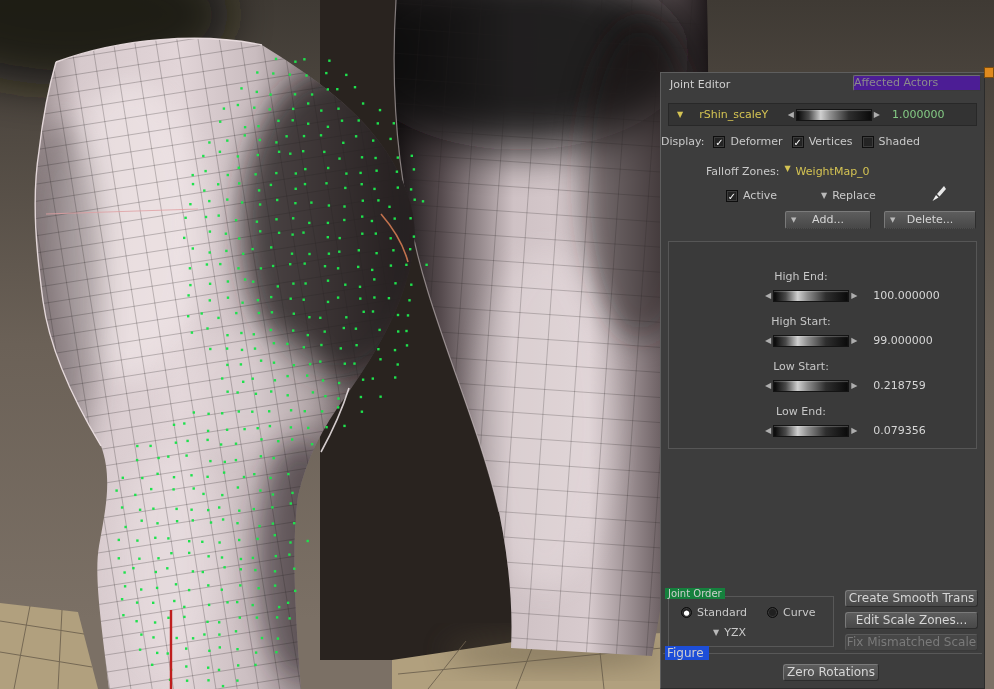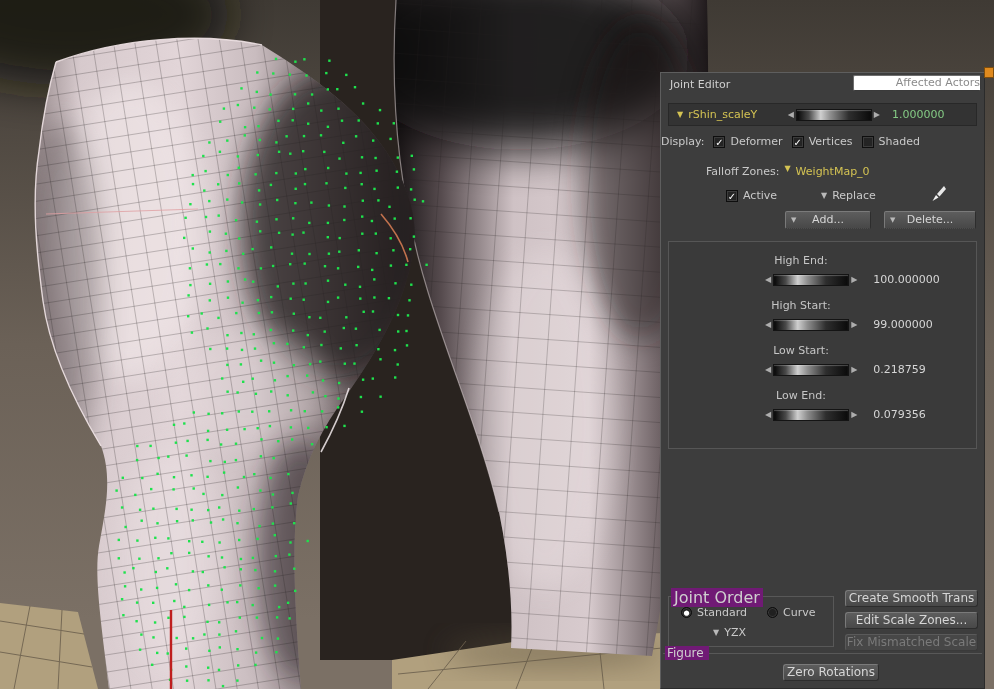--- a/index.html
+++ b/index.html
@@ -4,27 +4,27 @@
 <style>
   *{box-sizing:border-box;margin:0;padding:0}
   body{background:#222;font-family:"DejaVu Sans","Liberation Sans",sans-serif}
   .stage{position:relative;width:994px;height:689px;overflow:hidden;background:#6e655b}
   .scene{position:absolute;left:0;top:0}
 
   
   .panel{position:absolute;left:660px;top:72px;width:325px;height:617px;background:#3d3d3d;
          border:1px solid;border-color:#5e5e5e #2b2b2b #2b2b2b #5e5e5e;font-size:11px;color:#c9c9c9}
   .panel-title{position:absolute;left:9px;top:5px;color:#cfcfcf}
-  .affected-btn{position:absolute;right:3px;top:2px;width:128px;height:16px;line-height:14px;text-align:right;
-         color:#8b8b8b;background:#ffffff;border:1px solid;border-color:#6e6e6e #3a3a3a #3a3a3a #6e6e6e;border-radius:2px;cursor:default}
+  .affected-btn{position:absolute;right:3px;top:2px;width:128px;height:16px;line-height:14px;text-align:left;
+         color:#8b8b8b;background:#4c1d95;border:1px solid;border-color:#6e6e6e #3a3a3a #3a3a3a #6e6e6e;border-radius:2px;cursor:default}
   .param-row{position:absolute;left:7px;top:30px;right:7px;height:23px;background:#333;border:1px solid #282828;
          display:flex;align-items:center;padding:0 8px}
   .tri{color:#b9b9b9;font-size:8px;line-height:1}
   .yellow{color:#d4c353}
-  .param-name{color:#d4c353;margin-left:5px}
+  .param-name{color:#d4c353;margin-left:16px}
   .param-slider{margin-left:auto}
   .param-value{color:#84ca84;width:60px;margin-left:12px;margin-right:16px}
 
   .slider{display:flex;align-items:center;gap:2px}
   .sl-arrow{color:#adadad;font-size:8px;line-height:1}
   .sl-bar{display:inline-block;width:76px;height:12px;border:1px solid #141414;
          background:linear-gradient(90deg,#060606,#4a4a4a 16%,#cfcfcf 32%,#8f8f8f 45%,#2e2e2e 70%,#0a0a0a);
          box-shadow:inset 0 1px 1px rgba(255,255,255,.25)}
 
   .display-row{position:absolute;top:62px;left:0;right:26px;display:flex;justify-content:flex-start;align-items:center;gap:9px}
@@ -40,38 +40,38 @@
   .replace{margin-left:44px;display:inline-flex;align-items:center;gap:5px}
   .brush{margin-left:52px;display:inline-block}
 
   .adddel-row{position:absolute;top:138px;left:124px;display:flex;gap:13px}
   .dd-btn{position:relative;width:86px;height:18px;line-height:16px;text-align:center;color:#d6d6d6;
         background:linear-gradient(#5d5d5d,#484848);border:1px solid;border-color:#7a7a7a #2d2d2d #2d2d2d #7a7a7a;
         border-bottom-style:dotted;border-radius:2px;cursor:default}
   .dd-btn .tri{position:absolute;left:5px;top:5px;font-size:7px}
   .dd-btn.w2{width:92px}
 
-  .slider-group{position:absolute;left:7px;right:7px;top:168px;height:208px;border:1px solid #565656;background:#3a3a3a;padding-top:12px}
+  .slider-group{position:absolute;left:7px;right:7px;top:168px;height:208px;border:1px solid #565656;background:#3a3a3a;padding-top:28px}
   .srow{margin-bottom:13px}
   .slabel{margin-left:46px;width:172px;text-align:center;margin-bottom:6px;color:#c6c6c6}
   .sctrl{display:flex;align-items:center;margin-left:96px}
   .sval{margin-left:16px;color:#d6d6d6}
 
-  .jo-legend{position:absolute;left:10px;top:515px;background:#701a75;padding:0 3px;z-index:2;color:#cfcfcf;font-size:16px}
+  .jo-legend{position:absolute;left:4px;top:515px;background:#15803d;padding:0 3px;z-index:2;color:#cfcfcf;font-size:10px}
   .jo-box{position:absolute;left:7px;top:523px;width:166px;height:51px;border:1px solid #585858}
   .radios{display:flex;gap:20px;margin:9px 0 0 12px}
   .yzx{display:flex;align-items:center;gap:5px;margin:7px 0 0 44px}
 
   .act-btn{position:absolute;left:184px;width:133px;height:17px;line-height:15px;text-align:center;color:#d6d6d6;
         background:linear-gradient(#5d5d5d,#484848);border:1px solid;border-color:#7a7a7a #2d2d2d #2d2d2d #7a7a7a;
         border-radius:3px;font-size:12px;cursor:default;overflow:hidden;white-space:nowrap}
   .b1{top:517px}.b2{top:539px}.b3{top:561px}
   .disabled{color:#7a7a7a;background:#474747;border-color:#5a5a5a #3a3a3a #3a3a3a #5a5a5a}
   .figure-line{position:absolute;left:2px;right:2px;top:580px;border-top:1px solid #585858}
-  .fig-legend{position:absolute;left:2px;top:-8px;background:#701a75;padding:0 5px 0 2px;font-size:12px;color:#cfcfcf}
+  .fig-legend{position:absolute;left:2px;top:-8px;background:#1d4ed8;padding:0 5px 0 2px;font-size:12px;color:#cfcfcf}
   .zero{left:122px;top:591px;width:96px}
 
   .dock-icon{position:absolute;left:984px;top:67px;width:10px;height:11px;background:#e08a1e;border:1px solid #7d4d0e}
 </style>
 </head>
 <body>
 
 <div class="stage">
 
   <svg class="scene" width="994" height="689" viewBox="0 0 994 689">

